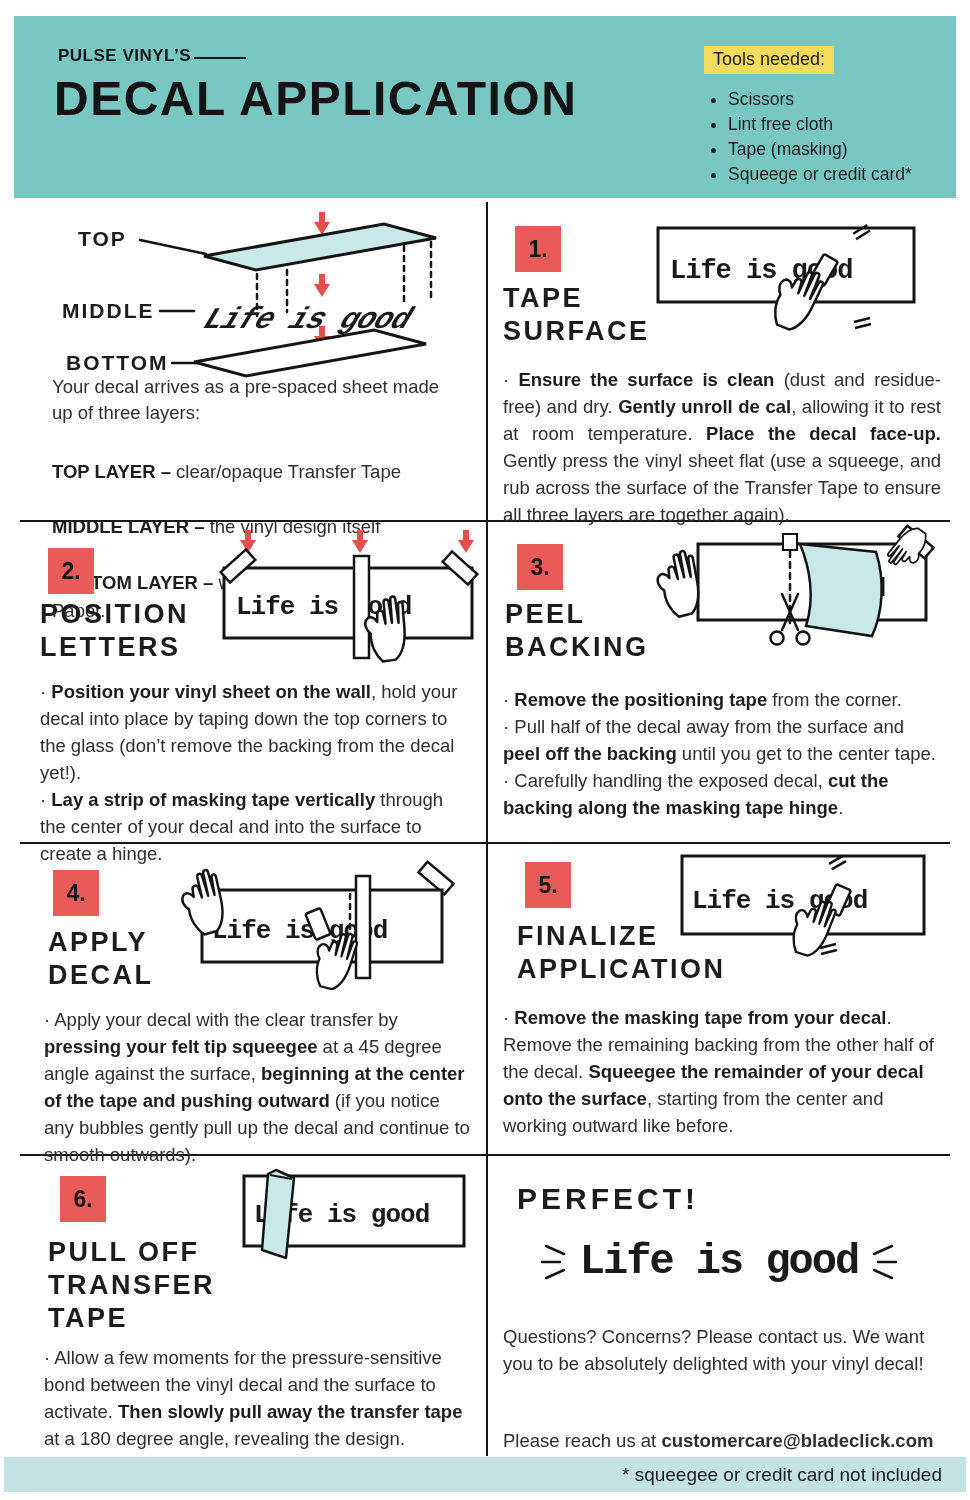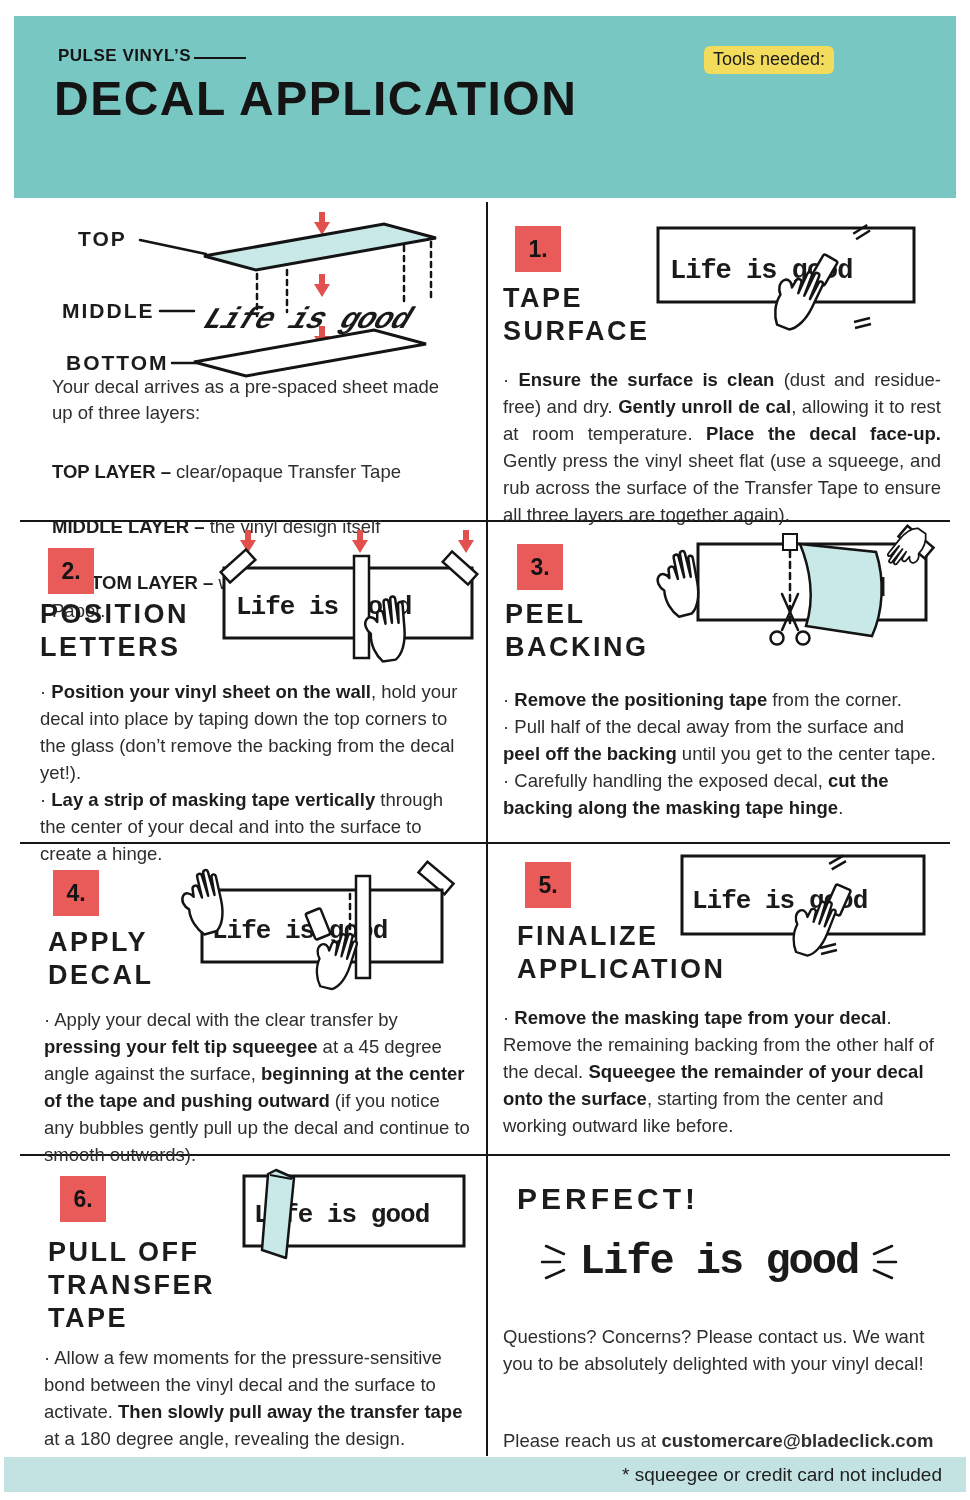--- a/index.html
+++ b/index.html
@@ -11,21 +11,21 @@
   html,body{background:#fff;}
   body{width:970px;height:1500px;position:relative;font-family:"Liberation Sans",sans-serif;color:var(--body-ink);overflow:hidden;}
 
   
   .header{position:absolute;left:14px;top:16px;width:942px;height:182px;background:var(--teal-header);}
   .brand{position:absolute;left:44px;top:30px;font-size:17px;font-weight:700;letter-spacing:.5px;color:#141414;}
   .brand-underline{display:inline-block;width:52px;border-bottom:2px solid #141414;margin-left:3px;vertical-align:2px;}
   .big-title{position:absolute;left:40px;top:55px;font-size:48px;font-weight:700;letter-spacing:1.5px;color:#141414;white-space:nowrap;}
   .subtitle{position:absolute;left:40px;top:123px;background:var(--yellow);padding:5px 12px 7px;font-size:25px;font-weight:500;letter-spacing:2.5px;color:#1c1c1c;}
   .tools{position:absolute;left:690px;top:30px;width:250px;}
-  .tools-label{display:inline-block;background:var(--yellow);padding:3px 9px 4px;font-size:18px;color:#1c1c1c;border-radius:6px;}
+  .tools-label{display:inline-block;background:var(--yellow);padding:3px 9px 4px;font-size:18px;color:#1c1c1c;}
   .tools-list{margin:13px 0 0 24px;font-size:17.5px;line-height:1.42;color:#1c1c1c;}
 
   
   .grid{position:absolute;left:20px;top:202px;width:930px;}
   .row{display:flex;}
   .row.bordered{border-bottom:2px solid var(--ink);}
   .cell{position:relative;}
   .cell-left{width:468px;border-right:2px solid var(--ink);}
   .cell-right{width:462px;}
   .r1{height:320px;}.r2{height:322px;}.r3{height:312px;}.r4{height:300px;}
@@ -79,20 +79,26 @@
         <path d="M-8,10 L8,10 L0,23 Z" fill="var(--red-arrow,#e2504e)"></path>
       </g>
   </defs>
 </svg>
 
 <div class="header">
   <div class="brand"><span>PULSE VINYL’S</span><span class="brand-underline"></span></div>
   <div class="big-title">DECAL APPLICATION</div>
   <div class="tools">
     <span class="tools-label">Tools needed:</span>
+    <ul class="tools-list">
+      <li>Scissors</li>
+      <li>Lint free cloth</li>
+      <li>Tape (masking)</li>
+      <li>Squeege or credit card*</li>
+    </ul>
   </div>
 </div>
 
 <div class="grid">
 
   <div class="row bordered r1">
     <div class="cell cell-left r1">
       <svg class="illus intro-diagram" width="410" height="168" viewBox="0 0 410 168">
         <use href="#rarrow" transform="translate(268,2)"></use>
         <polygon points="150,46 330,14 382,28 202,60" fill="var(--illus-teal,#c9e9e8)" stroke="#141414" stroke-width="3"></polygon>

